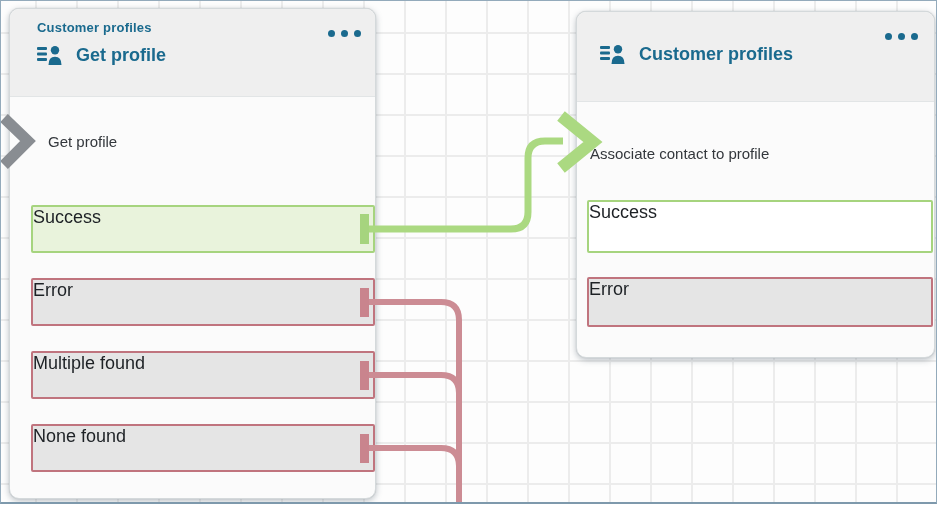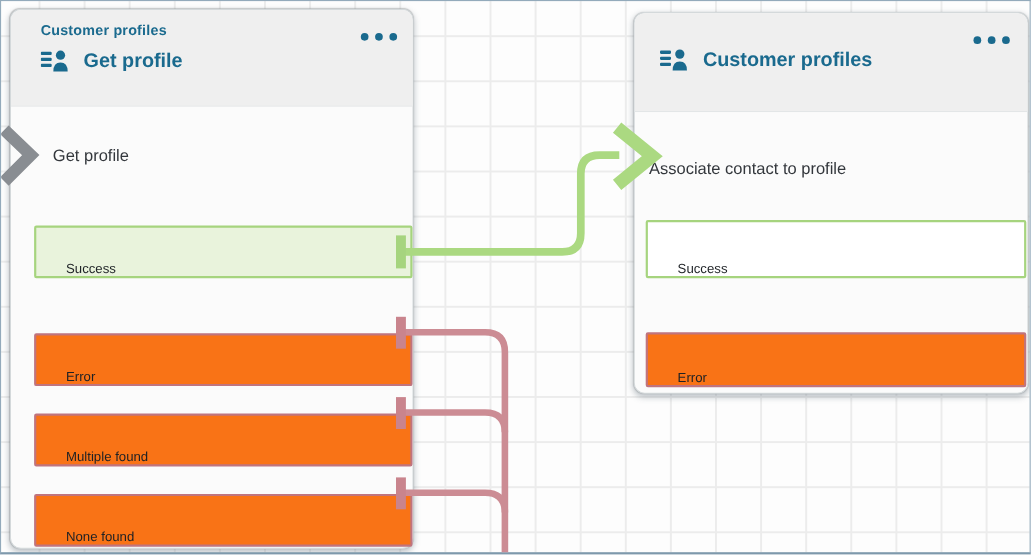--- a/index.html
+++ b/index.html
@@ -51,27 +51,27 @@
   }
 
   .action-row {
     position:absolute; display:flex; align-items:center;
     color:#33373c; font-size:15px;
   }
   .block-left  .action-row { left:38px; top:108px; height:48px; }
   .block-right .action-row { left:13px; top:119px; height:44px; }
 
   .branch {
-    position:absolute; display:flex; align-items:flex-end;
-    padding-left:27px; font-size:12px; color:#1d2125;
+    position:absolute; display:flex; align-items:flex-start;
+    padding-left:0; font-size:18px; color:#1d2125;
     border-radius:2px;
   }
   .branch.success-filled  { background:#e9f3dc; border:2px solid #a6d47e; }
   .branch.success-outline { background:#ffffff; border:2px solid #a6d47e; }
-  .branch.error           { background:#f97316; border:2px solid #c0747e;margin-top:25px; }
+  .branch.error           { background:#e5e5e5; border:2px solid #c0747e; }
 
   
   .block-left .branch { left:21px; right:0; height:48px; }
   .block-left .branch.r1 { top:196px; }
   .block-left .branch.r2 { top:269px; }
   .block-left .branch.r3 { top:342px; }
   .block-left .branch.r4 { top:415px; }
 
   
   .block-right .branch { left:10px; right:1px; }

